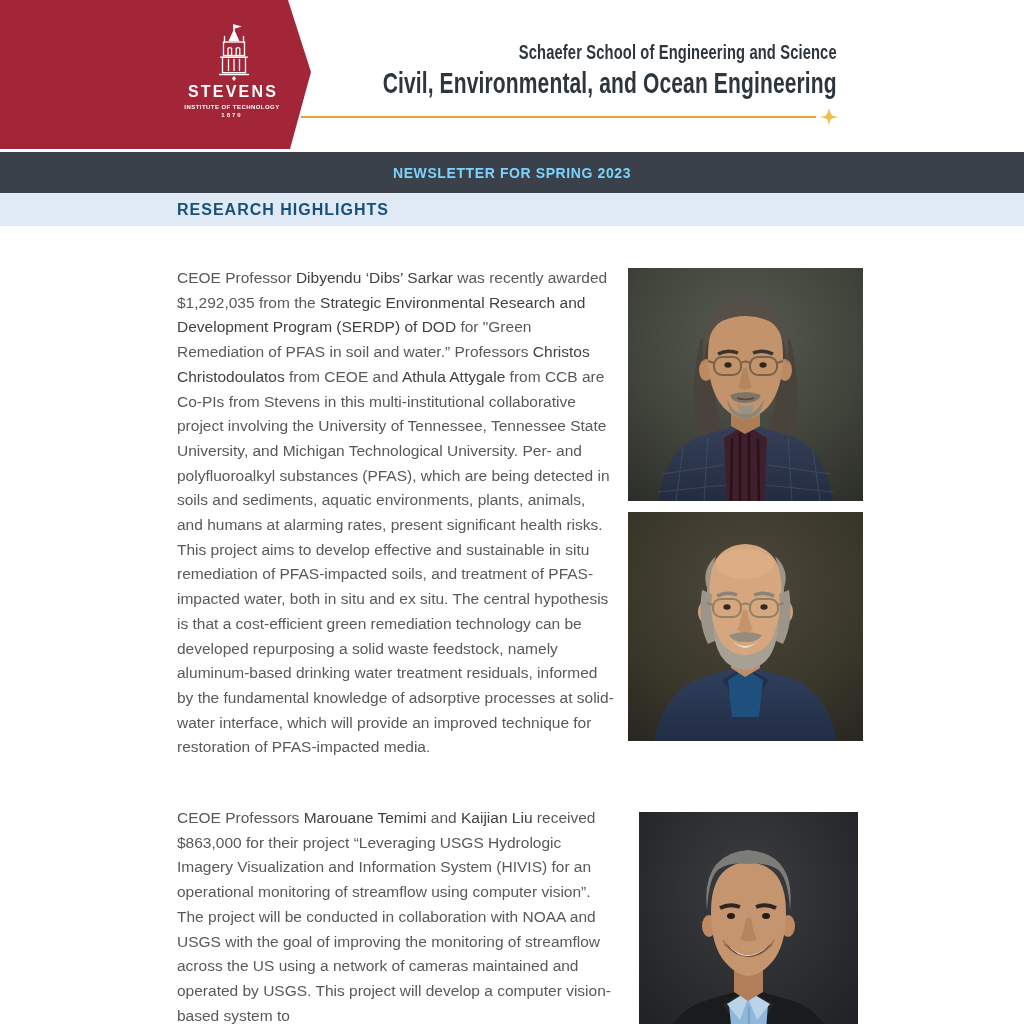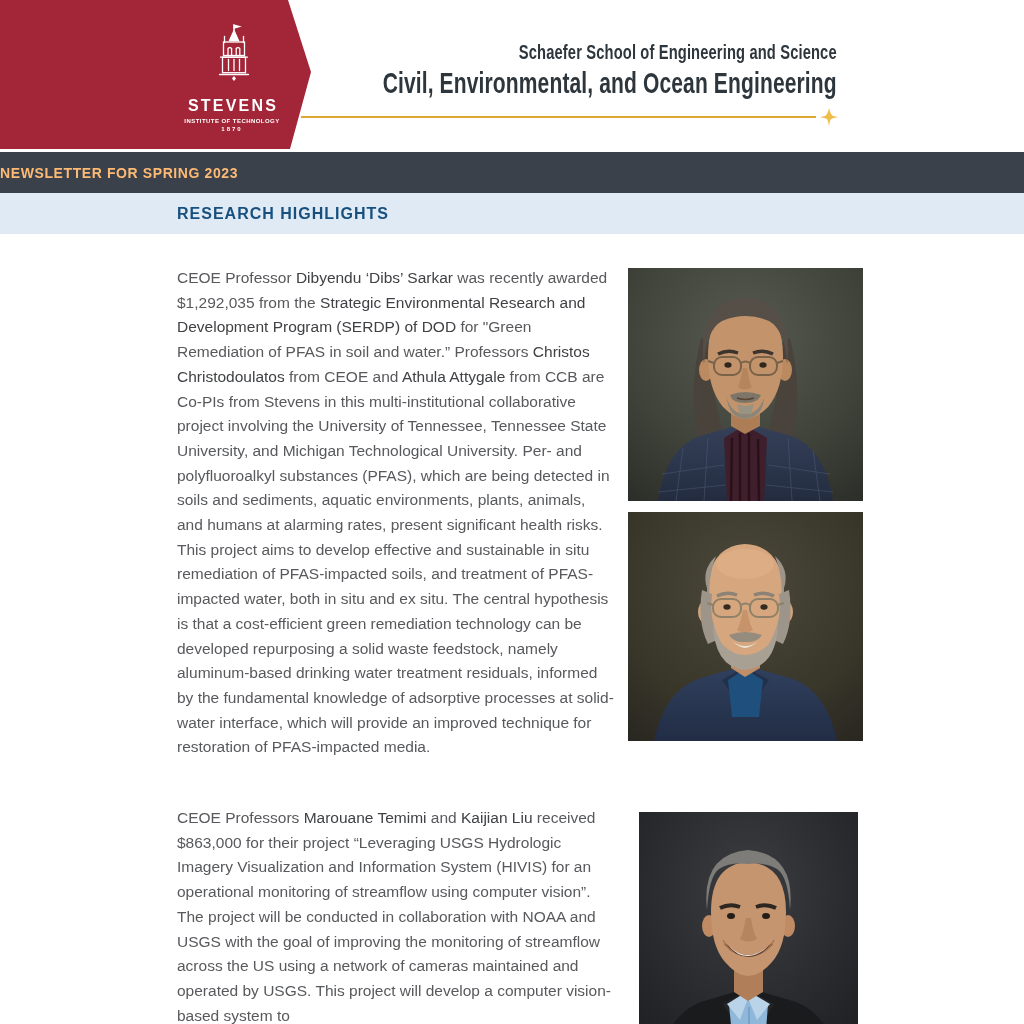--- a/index.html
+++ b/index.html
@@ -6,37 +6,37 @@
   html,body { background:#ffffff; }
   body { font-family:"Liberation Sans", sans-serif; }
   .page { position:relative; width:1024px; height:1024px; overflow:hidden; background:#ffffff; margin:0 auto; }
 
   
   .masthead { position:absolute; top:0; left:0; width:1024px; height:152px; background:#fff; }
   .chevron { position:absolute; top:0; left:0; width:311px; height:149px; background:var(--crimson,#A32638);
              clip-path:polygon(0 0, 288px 0, 311px 72px, 290px 149px, 0 149px); }
   .logo { position:absolute; top:24px; left:176px; width:112px; text-align:center; color:#fff; }
   .logo-tower { display:block; margin:0 auto; }
-  .logo-name { font-size:16px; font-weight:bold; letter-spacing:2.2px; padding-left:2px; margin-top:15px; }
+  .logo-name { font-size:16px; font-weight:bold; letter-spacing:2.2px; padding-left:2px; margin-top:1px; }
   .logo-sub  { font-size:6px;  font-weight:bold; letter-spacing:0.45px; margin-top:3px; }
   .logo-year { font-size:6px;  font-weight:bold; letter-spacing:2px; margin-top:2px; }
 
   .school-block { position:absolute; top:40px; right:187px; text-align:right; color:var(--heading,#2E363D);
                   transform:scaleX(0.70); transform-origin:100% 0; white-space:nowrap; }
   .school-line1 { font-size:21px; font-weight:600; line-height:24px; letter-spacing:0.2px; }
   .school-line2 { font-size:30px; font-weight:700; line-height:33px; letter-spacing:0.2px; margin-top:2px; }
 
   .gold-rule { position:absolute; top:116px; left:301px; width:515px; height:2px; background:var(--gold,#DFA832); }
   .sparkle   { position:absolute; top:107px; left:819px; }
 
   
   .news-banner { position:absolute; top:152px; left:0; width:1024px; height:41px; background:var(--slate,#3A414B);
-                 color:#fdba74; display:flex; align-items:center; 
+                 color:#7dd3fc; display:flex; align-items:center; justify-content:center;
                  font-size:14px; font-weight:bold; letter-spacing:0.6px; }
-  .section-band { position:absolute; top:193px; left:0; width:1024px; height:41px; background:var(--bandblue,#DFEAF5);
+  .section-band { position:absolute; top:193px; left:0; width:1024px; height:33px; background:var(--bandblue,#DFEAF5);
                   display:flex; align-items:center; }
   .section-title { margin-left:177px; color:var(--bandtext,#17507E); font-size:16px; font-weight:bold; letter-spacing:1px; }
 
   
   .article-text { position:absolute; left:177px; width:437px; color:var(--bodytext,#58595C);
                   font-size:15.5px; line-height:24.7px; }
   .article-text b { color:var(--boldtext,#3F4144); font-weight:normal; }
   #text1 { top:266px; }
   #text2 { top:806px; }
 

